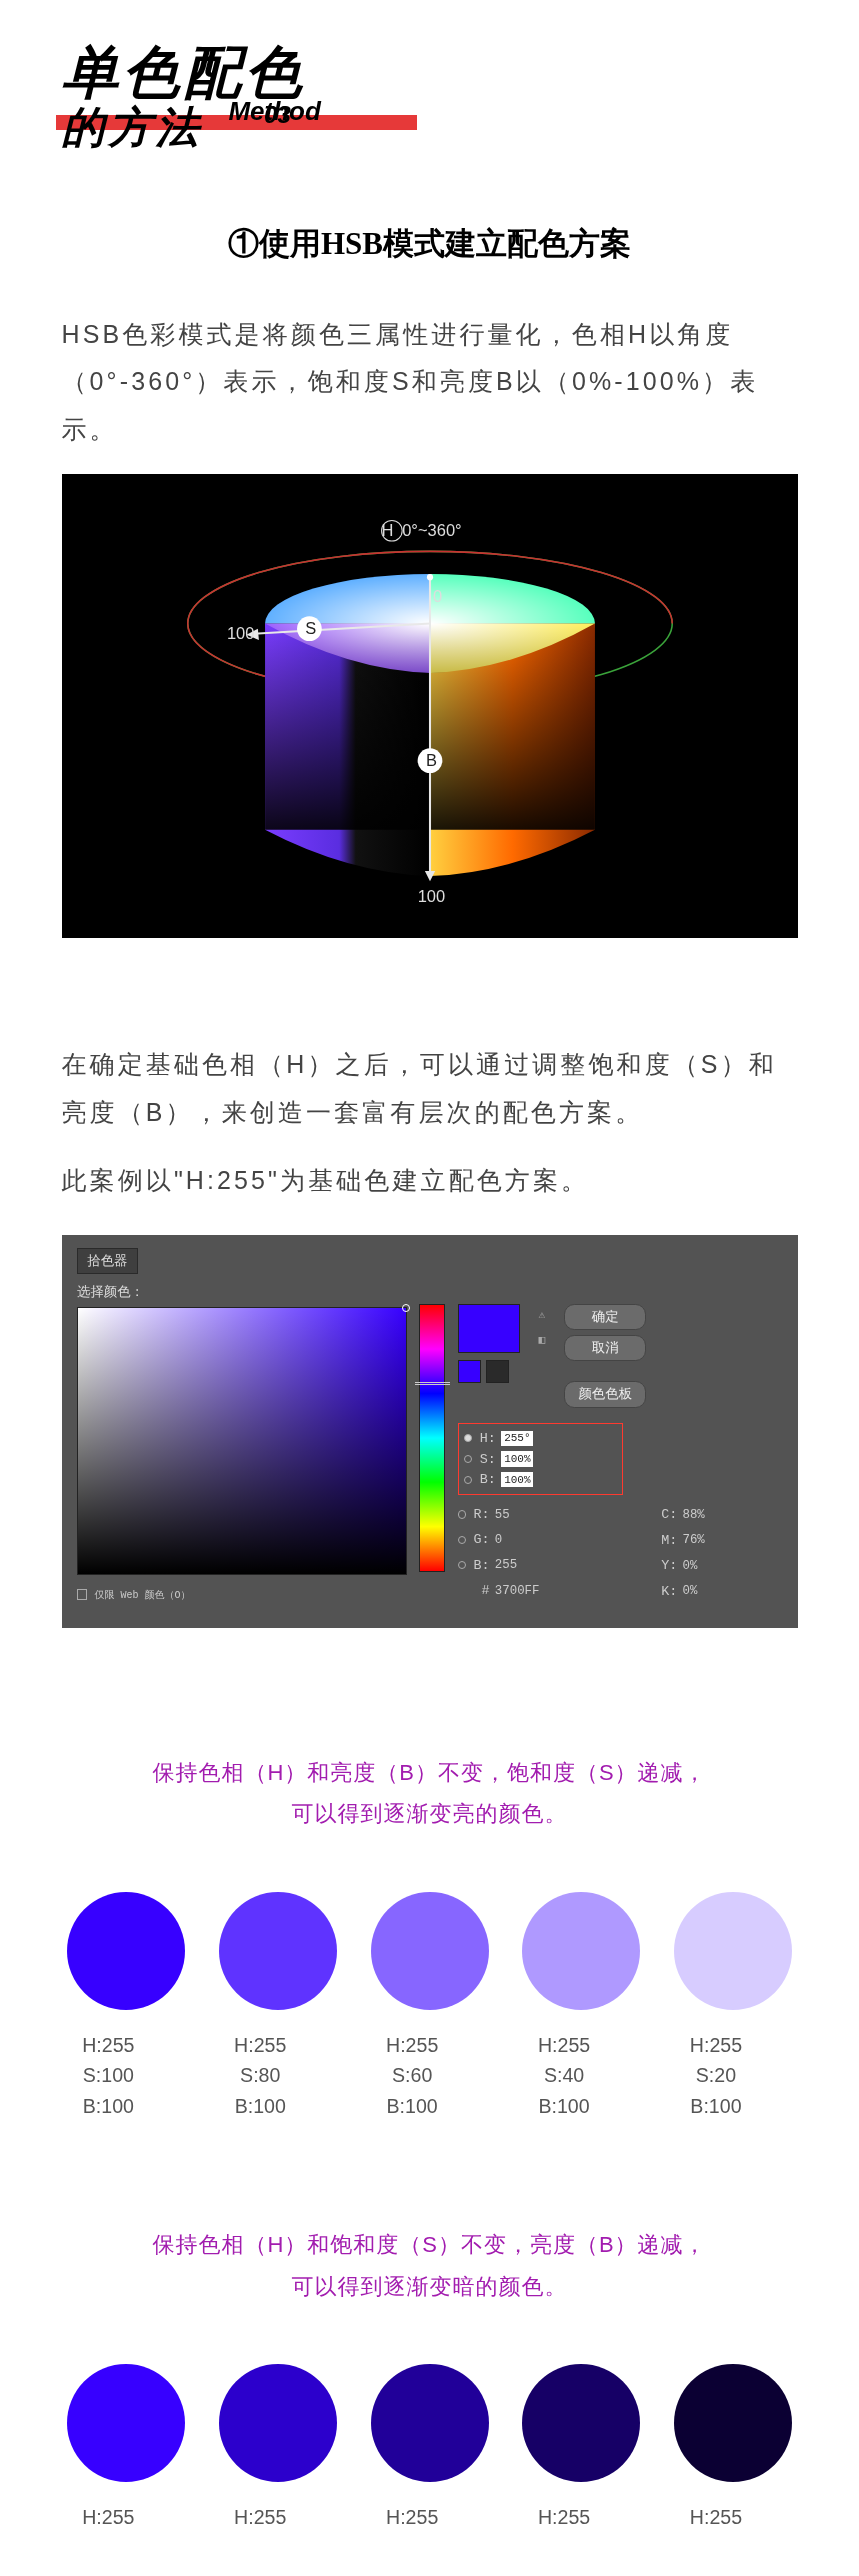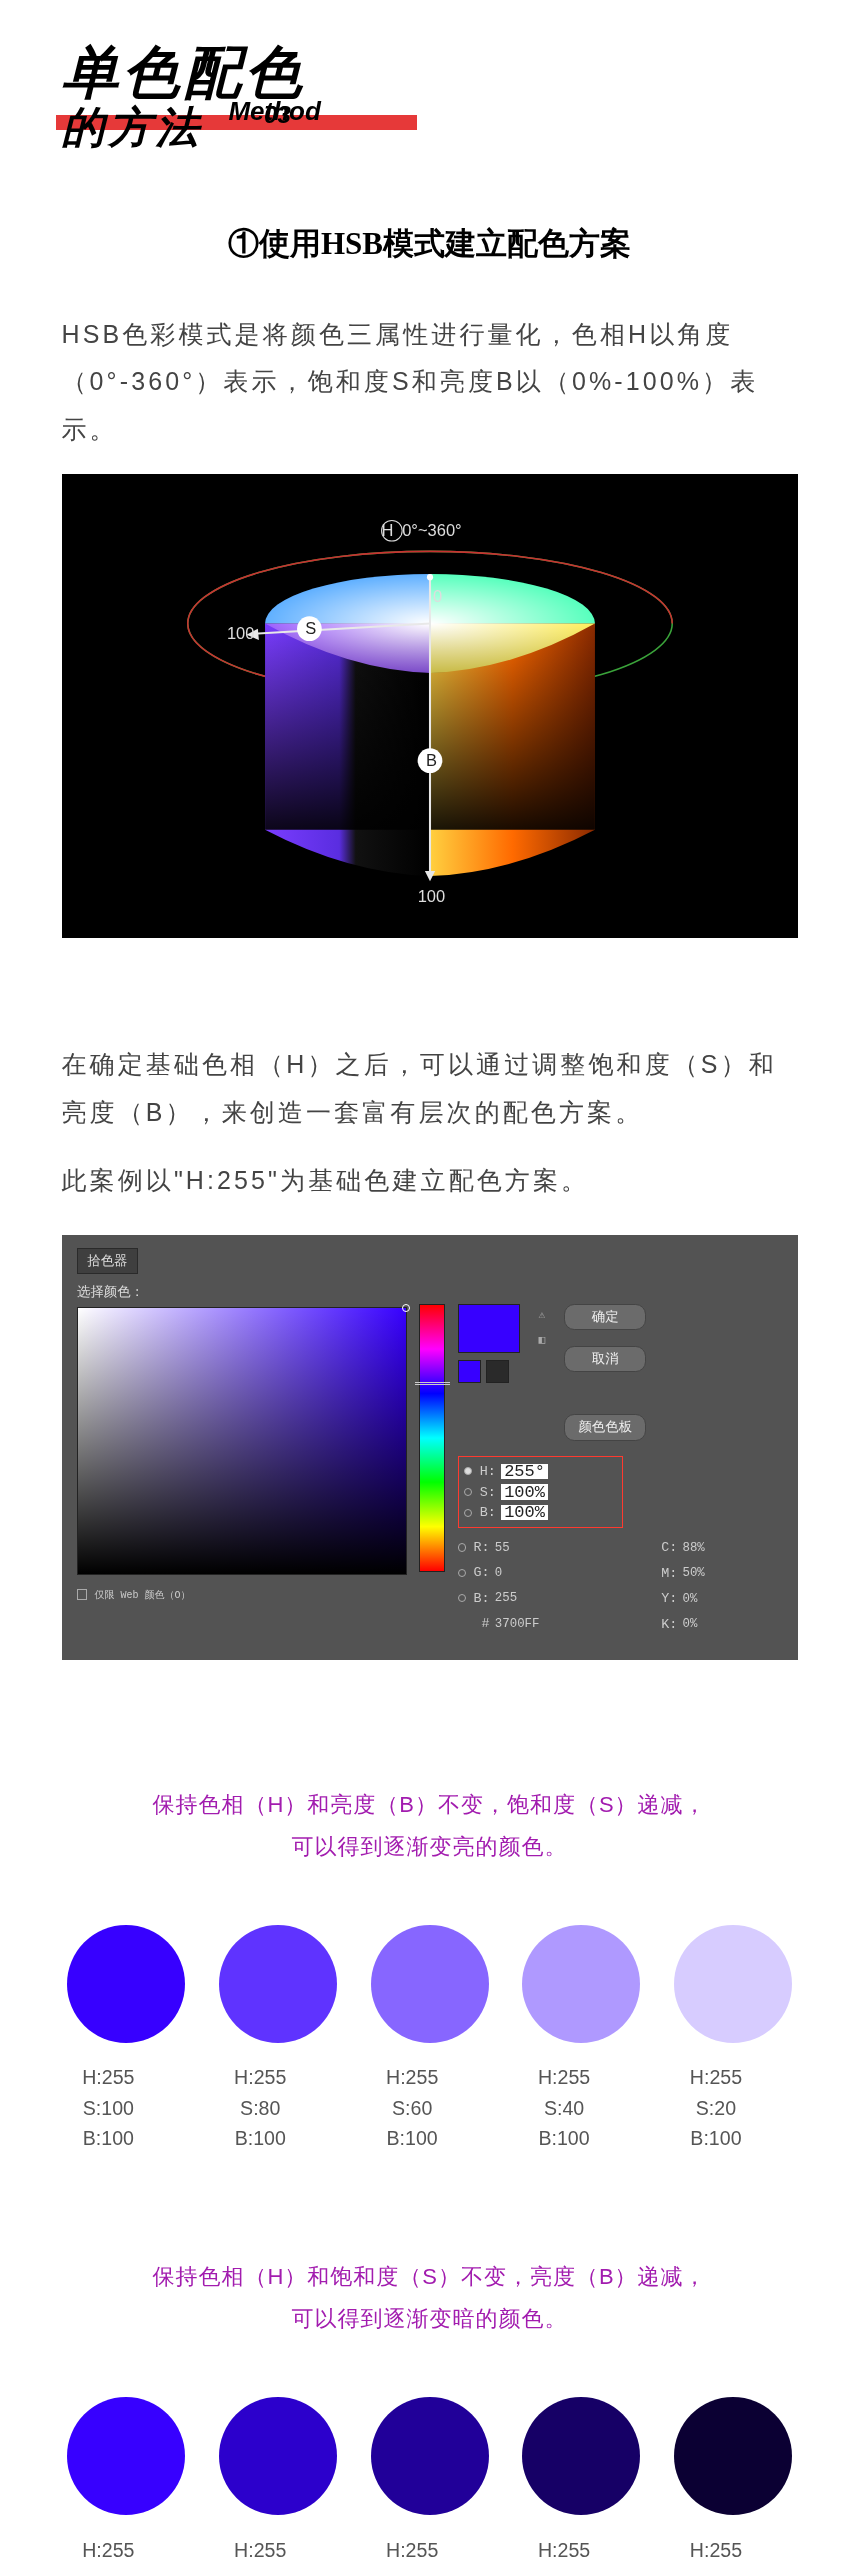--- a/index.html
+++ b/index.html
@@ -196,21 +196,21 @@
     display: flex;
     gap: 5.2px;
   }
   .swatch-small {
     width: 23px; height: 23px;
     border: 0.5px solid #222;
   }
   .btn-col {
     display: flex;
     flex-direction: column;
-    gap: 16px;
+    gap: 5px;
     align-items: stretch;
   }
   .badge-icons {
     display: flex;
     flex-direction: column;
     gap: 9.3px;
     padding-top: 3.1px;
   }
   .badge-tri, .badge-cube {
     width: 15.5px; height: 15.5px;
@@ -247,23 +247,23 @@
   .radio-dot {
     width: 8.2px; height: 8.2px; border-radius: 50%;
     border: 1px solid #aaa;
     display: inline-block;
   }
   .radio-dot.on { background: #ddd; }
   .field-label { width: 18.5px; text-align: right; }
   .field-input {
     background: #fff;
     color: #222;
-    width: 47px;
+    width: 32px;
     height: 15.5px;
-    font-size: 17px;
+    font-size: 11px;
     display: flex;
     align-items: center;
     padding: 0 3.1px;
   }
   .field-value-plain {
     color: #ccc;
     width: 49px;
     font-size: 12.4px;
   }
   .two-col-fields {
@@ -497,21 +497,21 @@
               </div>
             </div>
 
             <div class="field-col" style="padding-top:82px">
               <div class="field-row">
                 <span class="field-label">C:</span>
                 <span class="field-value-plain">88%</span>
               </div>
               <div class="field-row">
                 <span class="field-label">M:</span>
-                <span class="field-value-plain">50%</span>
+                <span class="field-value-plain">76%</span>
               </div>
               <div class="field-row">
                 <span class="field-label">Y:</span>
                 <span class="field-value-plain">0%</span>
               </div>
               <div class="field-row">
                 <span class="field-label">K:</span>
                 <span class="field-value-plain">0%</span>
               </div>
             </div>

